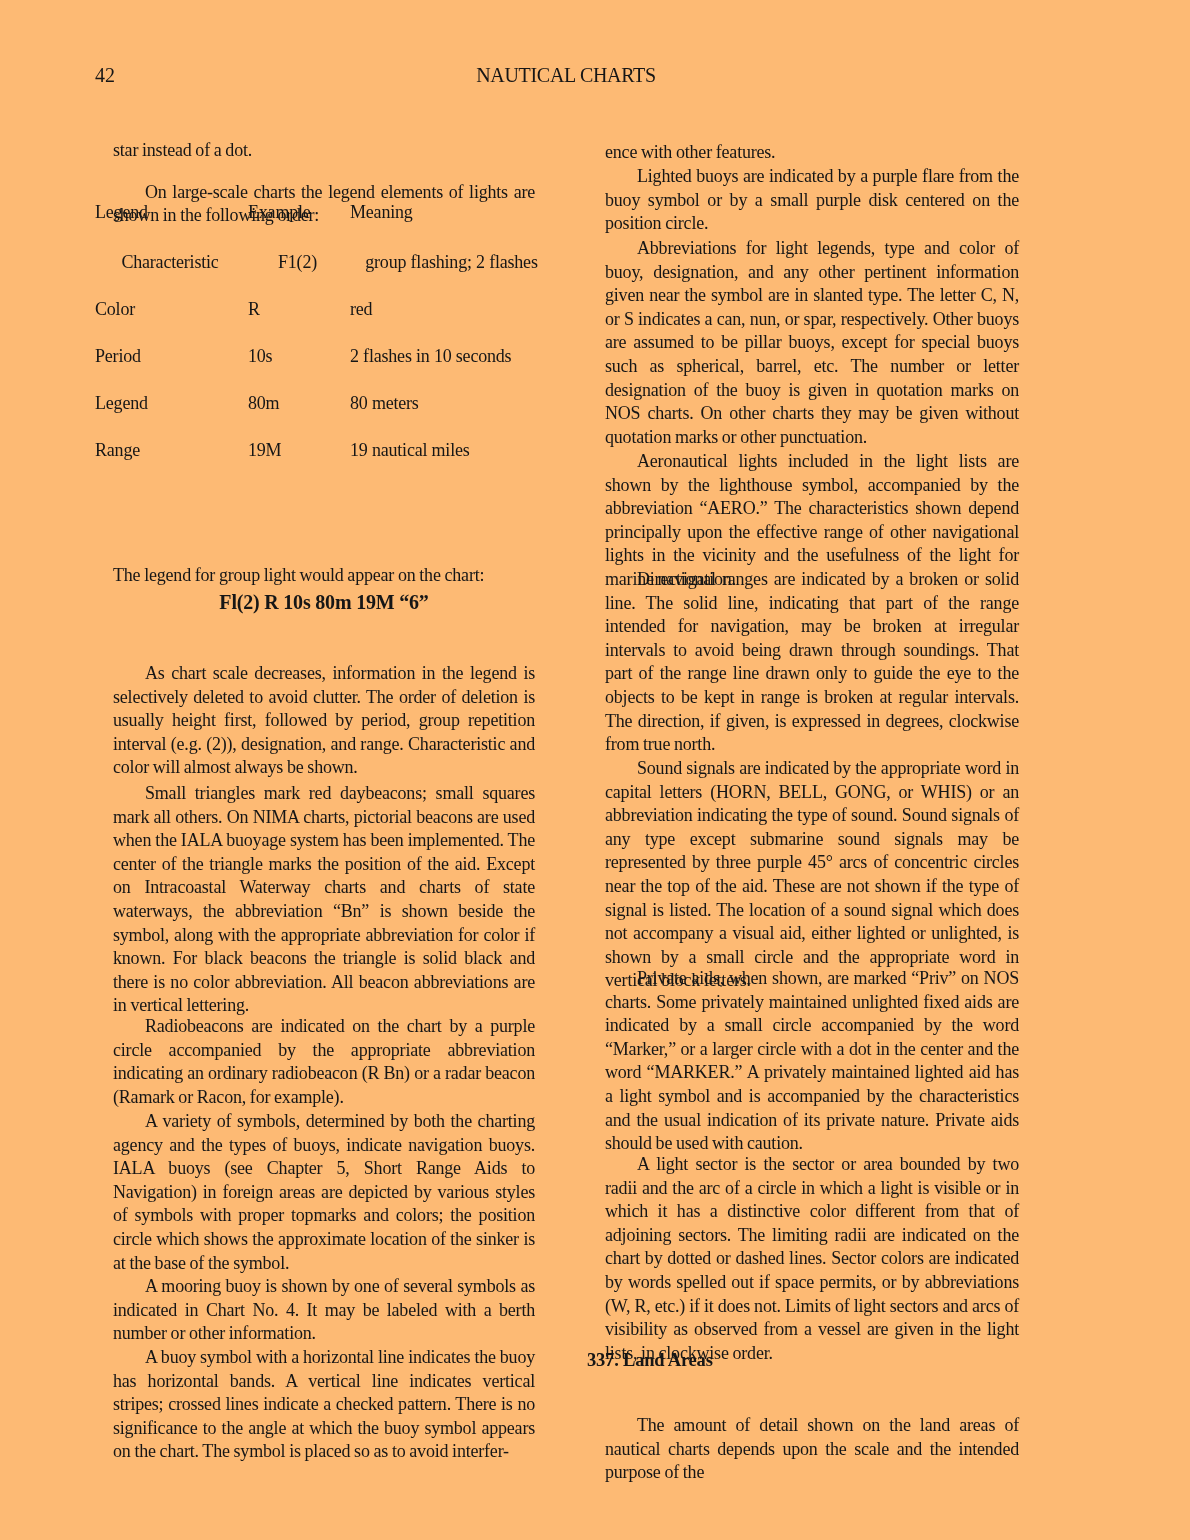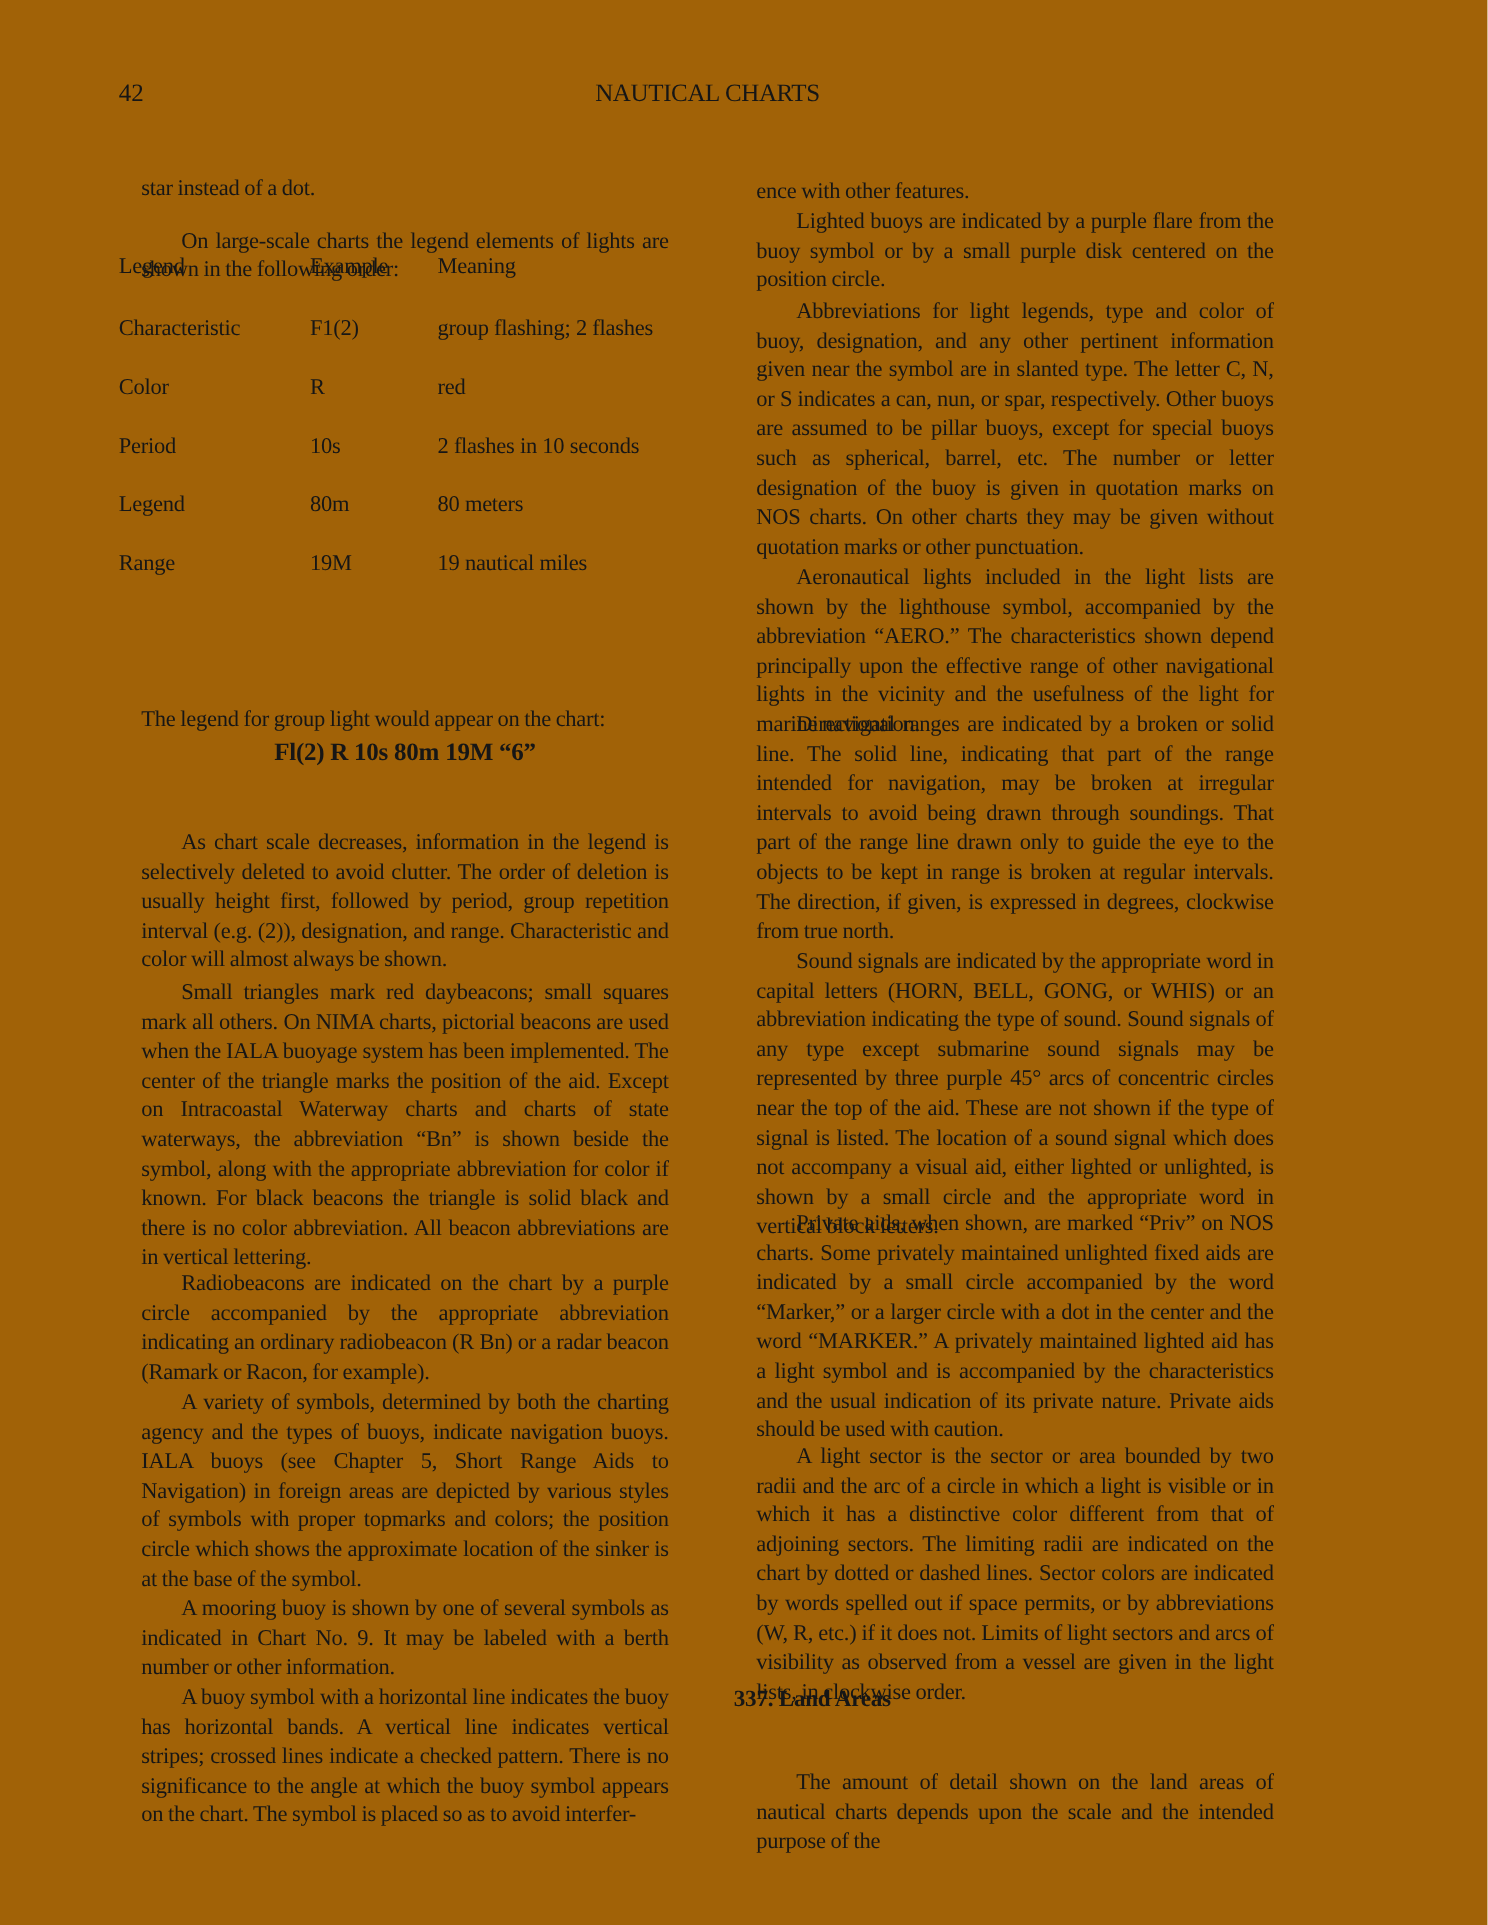--- a/index.html
+++ b/index.html
@@ -1,19 +1,19 @@
 <!DOCTYPE html>
 <html><head>
 <meta charset="utf-8">
 <style>
   html,body{margin:0;padding:0;background:#ffffff;}
   .page{
     position:relative;
     width:1190px;height:1540px;
-    background:#a16207;
+    background:#fdba74;
     color:#161616;
     font-family:"Liberation Serif","DejaVu Serif",serif;
     overflow:hidden;
   }
   
   .page-header{position:absolute;top:63px;left:95px;width:942px;height:24px;}
   .page-num{position:absolute;left:0;top:0;font-size:20px;line-height:24px;}
   .page-title{
     position:absolute;left:0;right:0;top:0;text-align:center;
     font-size:20px;line-height:24px;letter-spacing:-0.3px;
@@ -65,21 +65,21 @@
       <p class="para noindent">star instead of a dot.</p>
       <p class="para indent">On large-scale charts the legend elements of lights are shown in the following order:</p>
     </div>
 
     <div class="legend-table" style="top:80px;">
       <div class="trow" style="top:0;">
         <span class="tc tc1 italic">Legend</span>
         <span class="tc tc2 italic">Example</span>
         <span class="tc tc3 italic">Meaning</span>
       </div>
-      <div class="trow" style="top:50px;">
+      <div class="trow" style="top:50px;text-align:center;">
         <span class="tc tc1">Characteristic</span>
         <span class="tc tc2">F1(2)</span>
         <span class="tc tc3">group flashing; 2 flashes</span>
       </div>
       <div class="trow" style="top:97px;">
         <span class="tc tc1">Color</span>
         <span class="tc tc2">R</span>
         <span class="tc tc3">red</span>
       </div>
       <div class="trow" style="top:144px;">
@@ -100,21 +100,21 @@
     </div>
 
     <p class="block para noindent" style="top:425px;">The legend for group light would appear on the chart:</p>
 
     <p class="block legend-line" style="top:469px;">Fl(2) R 10s 80m 19M “6”</p>
 
     <p class="block para indent" style="top:523px;">As chart scale decreases, information in the legend is selectively deleted to avoid clutter. The order of deletion is usually height first, followed by period, group repetition interval (e.g. (2)), designation, and range. Characteristic and color will almost always be shown.</p>
     <p class="block para indent" style="top:643px;">Small triangles mark red daybeacons; small squares mark all others. On NIMA charts, pictorial beacons are used when the IALA buoyage system has been implemented. The center of the triangle marks the position of the aid. Except on Intracoastal Waterway charts and charts of state waterways, the abbreviation “Bn” is shown beside the symbol, along with the appropriate abbreviation for color if known. For black beacons the triangle is solid black and there is no color abbreviation. All beacon abbreviations are in vertical lettering.</p>
     <p class="block para indent" style="top:876px;">Radiobeacons are indicated on the chart by a purple circle accompanied by the appropriate abbreviation indicating an ordinary radiobeacon (R Bn) or a radar beacon (Ramark or Racon, for example).</p>
     <p class="block para indent" style="top:971px;">A variety of symbols, determined by both the charting agency and the types of buoys, indicate navigation buoys. IALA buoys (see Chapter 5, Short Range Aids to Navigation) in foreign areas are depicted by various styles of symbols with proper topmarks and colors; the position circle which shows the approximate location of the sinker is at the base of the symbol.</p>
-    <p class="block para indent" style="top:1136px;">A mooring buoy is shown by one of several symbols as indicated in Chart No. 9. It may be labeled with a berth number or other information.</p>
+    <p class="block para indent" style="top:1136px;">A mooring buoy is shown by one of several symbols as indicated in Chart No. 4. It may be labeled with a berth number or other information.</p>
     <p class="block para indent" style="top:1207px;">A buoy symbol with a horizontal line indicates the buoy has horizontal bands. A vertical line indicates vertical stripes; crossed lines indicate a checked pattern. There is no significance to the angle at which the buoy symbol appears on the chart. The symbol is placed so as to avoid interfer-</p>
   </section>
 
   <section class="col col-right">
     <p class="block para noindent" style="top:2px;">ence with other features.</p>
     <p class="block para indent" style="top:26px;">Lighted buoys are indicated by a purple flare from the buoy symbol or by a small purple disk centered on the position circle.</p>
     <p class="block para indent" style="top:98px;">Abbreviations for light legends, type and color of buoy, designation, and any other pertinent information given near the symbol are in slanted type. The letter C, N, or S indicates a can, nun, or spar, respectively. Other buoys are assumed to be pillar buoys, except for special buoys such as spherical, barrel, etc. The number or letter designation of the buoy is given in quotation marks on NOS charts. On other charts they may be given without quotation marks or other punctuation.</p>
     <p class="block para indent" style="top:311px;">Aeronautical lights included in the light lists are shown by the lighthouse symbol, accompanied by the abbreviation “AERO.” The characteristics shown depend principally upon the effective range of other navigational lights in the vicinity and the usefulness of the light for marine navigation.</p>
     <p class="block para indent" style="top:429px;">Directional ranges are indicated by a broken or solid line. The solid line, indicating that part of the range intended for navigation, may be broken at irregular intervals to avoid being drawn through soundings. That part of the range line drawn only to guide the eye to the objects to be kept in range is broken at regular intervals. The direction, if given, is expressed in degrees, clockwise from true north.</p>
     <p class="block para indent" style="top:618px;">Sound signals are indicated by the appropriate word in capital letters (HORN, BELL, GONG, or WHIS) or an abbreviation indicating the type of sound. Sound signals of any type except submarine sound signals may be represented by three purple 45° arcs of concentric circles near the top of the aid. These are not shown if the type of signal is listed. The location of a sound signal which does not accompany a visual aid, either lighted or unlighted, is shown by a small circle and the appropriate word in vertical block letters.</p>

